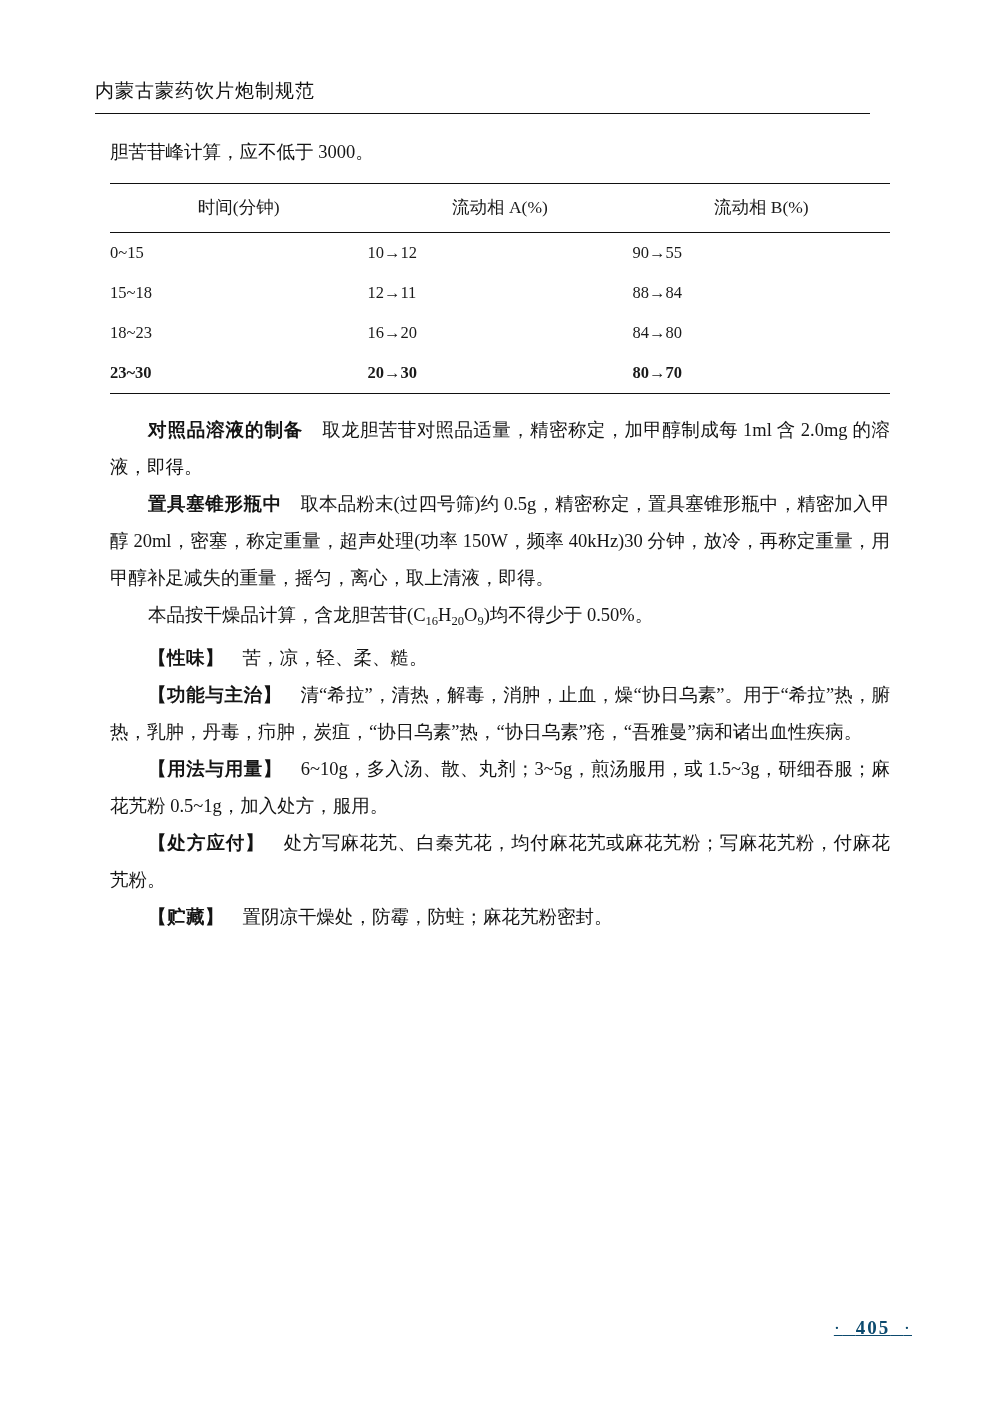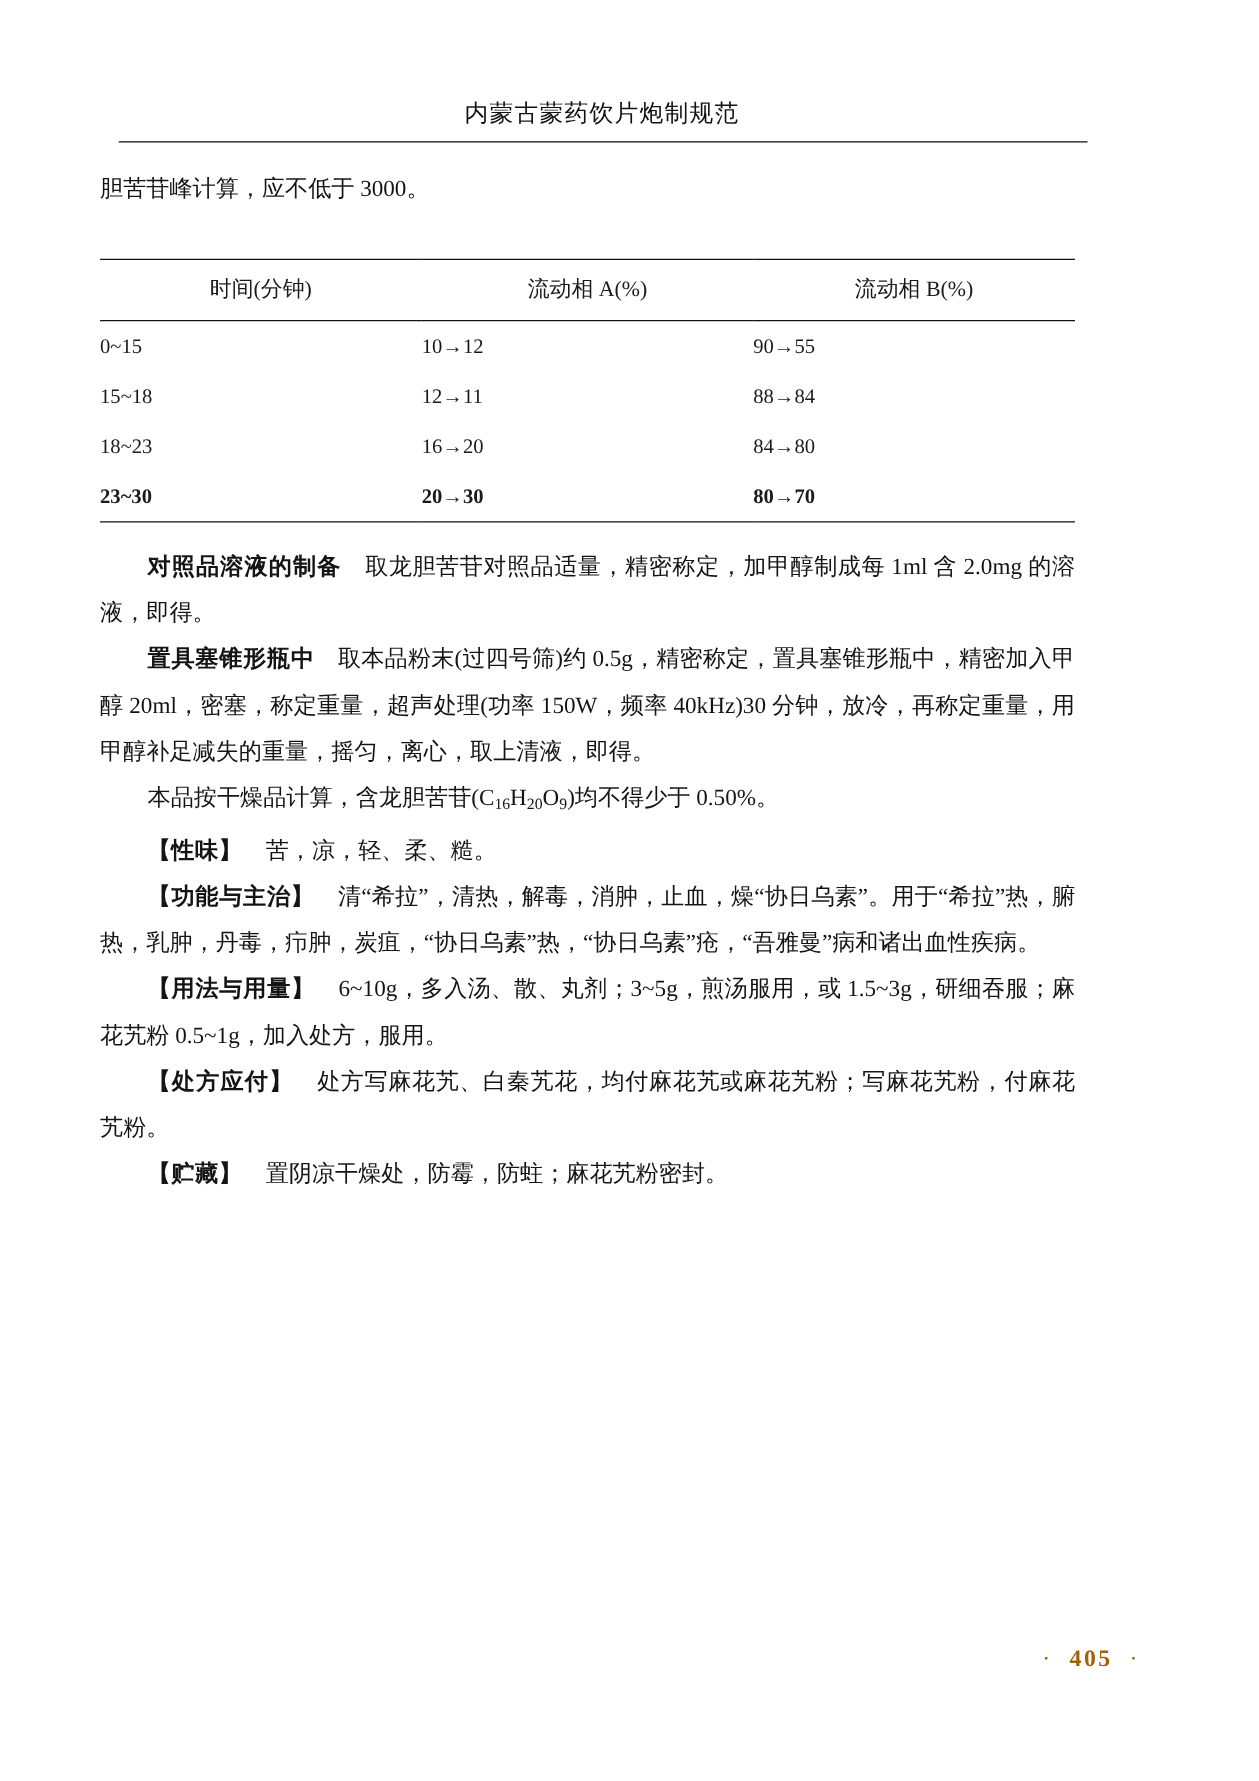--- a/index.html
+++ b/index.html
@@ -25,37 +25,37 @@
   }
 
   
   .header {
     position: absolute;
     left: 95px;
     top: 78px;
     width: 775px;
   }
   .header-title {
-    text-align: center;
+    text-align: left;
     font-family: "DejaVu Serif", "Liberation Serif", serif;
     font-size: 19px;
     letter-spacing: 1px;
     color: #111;
     padding-right: 2px;
   }
   .header-rule {
     margin-top: 9px;
     border-top: 1.6px solid #111;
     width: 100%;
   }
 
   
   .content {
     position: absolute;
-    left: 80px;
+    left: 110px;
     top: 134px;
     width: 780px;
   }
   p {
     margin: 0;
     font-size: 18.5px;
     line-height: 37px;
     text-align: justify;
     text-justify: inter-ideograph;
     color: #141414;
@@ -63,21 +63,21 @@
   p.indent {
     text-indent: 38px;
   }
   .lead-label {
     font-weight: bold;
     letter-spacing: 0.5px;
   }
 
   
   .tbl-wrap {
-    margin-top: 36px;
+    margin-top: 12px;
     width: 780px;
   }
   table.hplc {
     border-collapse: collapse;
     width: 100%;
     font-size: 17px;
   }
   table.hplc thead th {
     font-weight: normal;
     padding: 11px 0 13px 0;
@@ -102,21 +102,22 @@
   }
 
   
   .footer {
     position: absolute;
     right: 95px;
     bottom: 86px;
     font-size: 19px;
     font-weight: bold;
     letter-spacing: 2px;
-    color: #a16207;
+    color: #0c4a6e;
+    text-decoration: underline;
   }
   .footer .dot { font-weight: normal; }
 </style>
 </head>
 <body>
 
 <div class="page">
 
   <div class="header">
     <div class="header-title">内蒙古蒙药饮片炮制规范</div>

